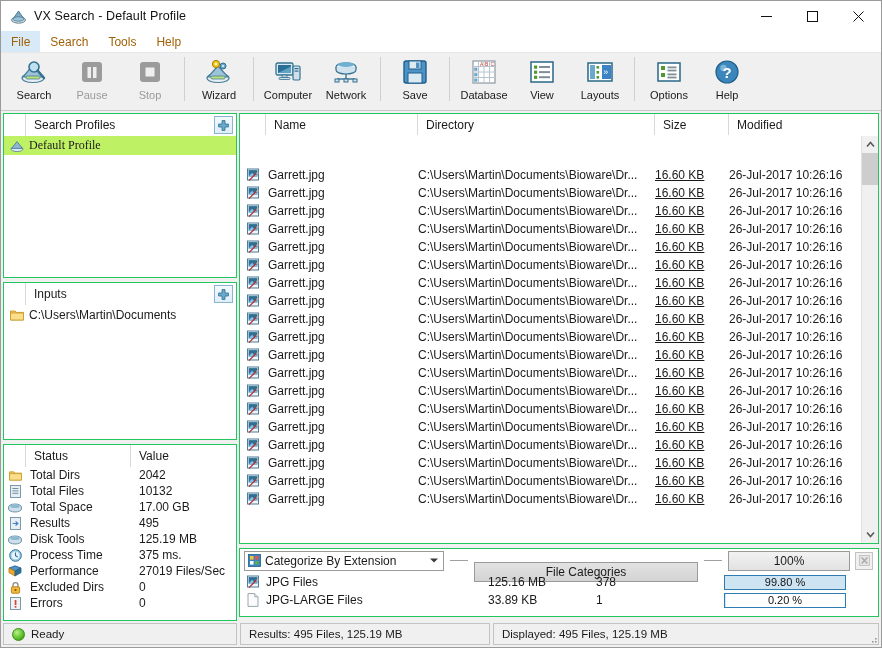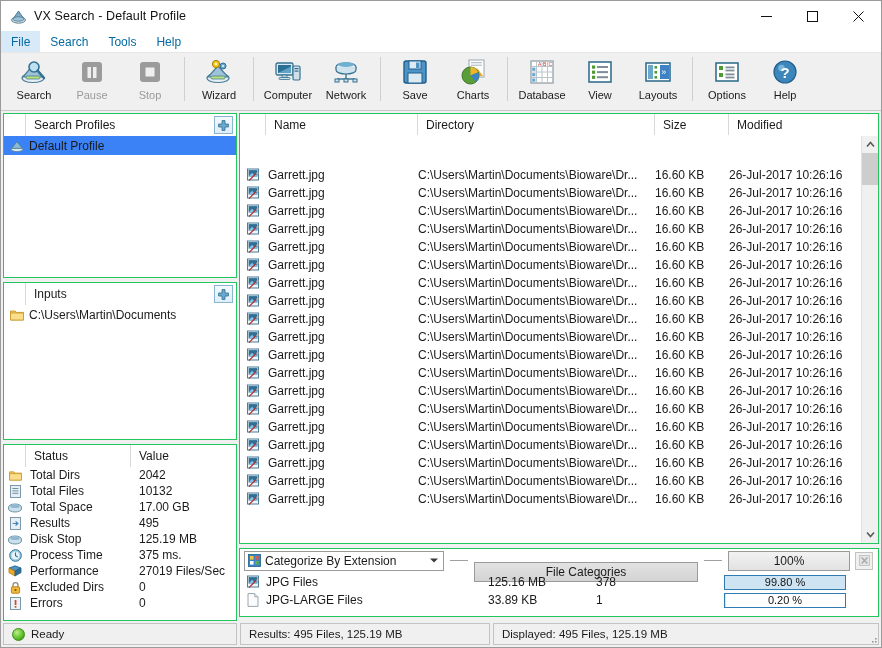--- a/index.html
+++ b/index.html
@@ -35,21 +35,21 @@
   .win-btn svg{ display:block; }
   
   .menubar{
     height:22px; background:#ffffff;
     display:flex; align-items:stretch;
     flex:0 0 22px;
     border-bottom:1px solid #e6e6e6;
   }
   .menu-item{
     padding:0 10px; display:flex; align-items:center;
-    font-size:12px; color:#0369a1;
+    font-size:12px; color:#a16207;
   }
   .menu-item.active{ background:#d8eaf7; }
   
   .toolbar{
     flex:0 0 58px; height:58px;
     background:#f0f0f0;
     border-bottom:1px solid #c8c8c8;
     display:flex; align-items:flex-start;
     padding-left:4px;
     position:relative;
@@ -93,21 +93,21 @@
     border:1px solid #89b5d1;
     background:linear-gradient(#f3f9fd,#dfeefa);
     display:flex; align-items:center; justify-content:center;
   }
   .plus-btn svg{display:block;}
   .panel-list{ flex:1 1 auto; overflow:hidden; }
   .lrow{
     height:19px; display:flex; align-items:center;
     padding-left:4px; font-size:12px; white-space:nowrap;
   }
-  .lrow.sel{ background:#3b82f6; }
+  .lrow.sel{ background:#bef264;font-family:Liberation Serif, serif; }
   .lrow .ic{ width:18px; display:flex; align-items:center; justify-content:center; margin-right:3px;}
   
   #profiles-panel{ height:165px; flex:0 0 165px; margin-bottom:4px;}
   #inputs-panel{ height:158px; flex:0 0 158px; margin-bottom:4px;}
   #status-panel{ flex:1 1 auto; min-height:0;}
   .status-head{
     height:22px; flex:0 0 22px; display:flex; align-items:center;
     font-size:12px; border-bottom:1px solid #ffffff;
   }
   .status-head .c0{ width:22px; border-right:1px solid #d8d8d8; height:22px;}
@@ -130,21 +130,21 @@
   .hc-dir{ width:237px;}
   .hc-size{ width:74px;}
   .hc-mod{ flex:1 1 auto; border-right:none !important;}
   .fl-body{ flex:1 1 auto; display:flex; min-height:0; overflow:hidden; position:relative;}
   .fl-rows{ flex:1 1 auto; min-width:0; overflow:hidden;margin-top:30px;}
   .frow{ height:18px; display:flex; align-items:center; font-size:12px; white-space:nowrap;}
   .frow .fc{ overflow:hidden; text-overflow:ellipsis;}
   .fc-icon{ width:26px; display:flex; align-items:center; justify-content:center; flex:0 0 26px;}
   .fc-name{ width:152px; flex:0 0 152px; padding-left:2px;}
   .fc-dir{ width:237px; flex:0 0 237px;}
-  .fc-size{ width:74px; flex:0 0 74px;}
+  .fc-size{ width:74px; flex:0 0 74px;text-decoration:underline;}
   .fc-mod{ flex:1 1 auto;}
   
   .vscroll{
     width:17px; flex:0 0 17px; background:#f0f0f0;
     border-left:1px solid #e0e0e0;
     display:flex; flex-direction:column; align-items:stretch;
     position:relative;
   }
   .sb-arrow{ height:17px; flex:0 0 17px; display:flex; align-items:center; justify-content:center;}
   .sb-track{ flex:1 1 auto; position:relative; background:#f0f0f0;}
@@ -351,34 +351,20 @@
         <svg width="30" height="30" viewBox="0 0 30 30">
           <rect x="4" y="4" width="22" height="22" rx="2" fill="#4d93c6" stroke="#1f5f8c" stroke-width="1.4"></rect>
           <rect x="9" y="4" width="12" height="8" fill="#dceaf4" stroke="#1f5f8c" stroke-width="1"></rect>
           <rect x="16" y="5.5" width="3.5" height="5.5" fill="#4d93c6"></rect>
           <rect x="8" y="16" width="14" height="10" fill="#dceaf4" stroke="#1f5f8c" stroke-width="1"></rect>
         </svg>
       </span>
       <span class="lbl">Save</span>
     </div>
 
-    <div class="tb-btn">
-      <span class="ic">
-        <svg width="30" height="30" viewBox="0 0 30 30">
-          <rect x="11" y="3" width="15" height="17" fill="#ffffff" stroke="#9aa7b0" stroke-width="1"></rect>
-          <rect x="13" y="5" width="11" height="1.3" fill="#b9c5cd"></rect>
-          <rect x="13" y="7.6" width="11" height="1.3" fill="#b9c5cd"></rect>
-          <path d="M13 19 L19 11 L25 19 Z" fill="#f5a623"></path>
-          <circle cx="12.5" cy="18.5" r="8.5" fill="#5a9e3a" stroke="#3d7526" stroke-width="1"></circle>
-          <path d="M12.5 18.5 L12.5 10 A8.5 8.5 0 0 1 20.2 15.3 Z" fill="#f0b429"></path>
-          <path d="M12.5 18.5 L20.2 15.3 A8.5 8.5 0 0 1 18 25 Z" fill="#3d82c4"></path>
-        </svg>
-      </span>
-      <span class="lbl">Charts</span>
-    </div>
 
     <div class="tb-sep"></div>
 
     <div class="tb-btn">
       <span class="ic">
         <svg width="30" height="30" viewBox="0 0 30 30">
           <rect x="4" y="4" width="22" height="22" fill="#ffffff" stroke="#8d9aa3" stroke-width="1.2"></rect>
           <g stroke="#b8c4cc" stroke-width="1">
             <line x1="4" y1="9.5" x2="26" y2="9.5"></line>
               <line x1="4" y1="15" x2="26" y2="15"></line>
@@ -576,21 +562,21 @@
           </div>
 
           <div class="srow">
             <span class="c0">
                 <svg width="14" height="11" viewBox="0 0 14 11">
                   <ellipse cx="7" cy="5" rx="6.4" ry="3" fill="#e4edf2" stroke="#5c8ca4" stroke-width=".9"></ellipse>
                   <path d="M0.6 5 v2 a6.4 3 0 0 0 12.8 0 V5" fill="#cfe0ea" stroke="#5c8ca4" stroke-width=".9"></path>
                   <ellipse cx="7" cy="4.2" rx="5" ry="1.8" fill="#8fb9d1"></ellipse>
                 </svg>
               </span>
-            <span class="c1">Disk Stop</span>
+            <span class="c1">Disk Tools</span>
             <span class="c2">125.19 MB</span>
           </div>
 
           <div class="srow">
             <span class="c0">
                 <svg width="13" height="13" viewBox="0 0 13 13">
                   <circle cx="6.5" cy="6.5" r="5.8" fill="#9fd0e8" stroke="#2f6f93" stroke-width="1"></circle>
                   <circle cx="6.5" cy="6.5" r="3.8" fill="#e8f5fc"></circle>
                   <path d="M6.5 3.6 v3 l2.2 1.4" fill="none" stroke="#2f6f93" stroke-width="1.1"></path>
                 </svg>

